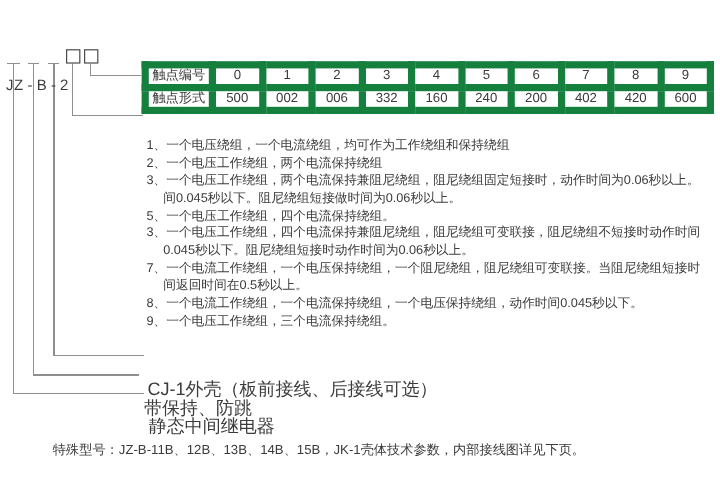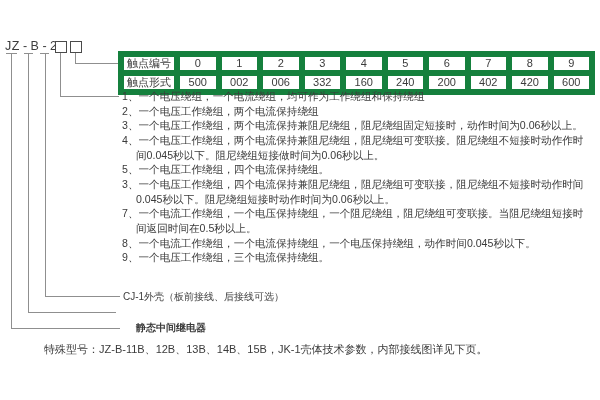--- a/index.html
+++ b/index.html
@@ -1,21 +1,21 @@
 <!DOCTYPE html>
 <html><head>
 <meta charset="utf-8">
 <style>
   html,body{margin:0;padding:0;background:#fff;}
   .canvas{
     position:relative;width:600px;height:400px;background:#ffffff;
     font-family:"Liberation Sans","DejaVu Sans",sans-serif;
     color:#3b3b3b;overflow:hidden;
   }
-  .abs{position:absolute;white-space:nowrap;}
+  .abs{position:absolute;white-space:nowrap;margin-top:25px;}
   
   .model-label{left:5px;top:39px;font-size:12.5px;letter-spacing:.5px;color:#3d3d3d;}
   .model-label span{display:inline-block;}
   .model-dash{margin:0 3px;color:#3d3d3d;}
   .digit-box{position:absolute;top:41px;width:10px;height:10px;border:1.4px solid #4a4a4a;background:#fff;}
   .digit-box.b1{left:55px;}
   .digit-box.b2{left:70px;}
   
   .connectors{position:absolute;left:0;top:0;pointer-events:none;}
   .connectors path, .connectors polyline{stroke:#8f8f8f;stroke-width:1;fill:none;shape-rendering:crispEdges;}
@@ -25,24 +25,24 @@
     border:6px solid #15803d;font-size:11px;color:#3b3b3b;text-align:center;
     padding:0;height:13px;line-height:13px;overflow:hidden;
   }
   .contact-table td.hdr{width:50px;}
   .contact-table td.val{width:35.5px;}
   
   .classification{left:122px;top:89px;font-size:10.6px;line-height:14.65px;color:#3b3b3b;}
   .classification div{white-space:nowrap;}
   .classification .cont{padding-left:14px;}
   
-  .lbl{font-size:10px;color:#3b3b3b;}
+  .lbl{font-size:15px;color:#3b3b3b;}
   .lbl-case{left:123px;top:290px;}
   .lbl-hold{left:120px;top:306px;}
-  .lbl-relay{left:136px;top:321px;font-weight:bold;}
+  .lbl-relay{left:124px;top:321px;}
   .footer-special{left:44px;top:342px;font-size:11px;color:#3b3b3b;}
 </style>
 </head>
 <body>
 
 <div class="canvas">
 
   <svg class="connectors" width="600" height="400">
 
     <path d="M5.5 53 H17"></path>
@@ -90,29 +90,29 @@
       <td class="val">420</td>
       <td class="val">600</td>
     </tr>
   </tbody>
     </table>
 
   <div class="abs classification">
     <div>1、一个电压绕组，一个电流绕组，均可作为工作绕组和保持绕组</div>
     <div>2、一个电压工作绕组，两个电流保持绕组</div>
     <div>3、一个电压工作绕组，两个电流保持兼阻尼绕组，阻尼绕组固定短接时，动作时间为0.06秒以上。</div>
-    <div>4、一个电压工作绕组，两个电流保持兼阻尼绕组，阻尼绕组可变联接。阻尼绕组不短接时动作作时</div>
     <div class="cont">间0.045秒以下。阻尼绕组短接做时间为0.06秒以上。</div>
     <div>5、一个电压工作绕组，四个电流保持绕组。</div>
     <div>3、一个电压工作绕组，四个电流保持兼阻尼绕组，阻尼绕组可变联接，阻尼绕组不短接时动作时间</div>
     <div class="cont">0.045秒以下。阻尼绕组短接时动作时间为0.06秒以上。</div>
     <div>7、一个电流工作绕组，一个电压保持绕组，一个阻尼绕组，阻尼绕组可变联接。当阻尼绕组短接时</div>
     <div class="cont">间返回时间在0.5秒以上。</div>
     <div>8、一个电流工作绕组，一个电流保持绕组，一个电压保持绕组，动作时间0.045秒以下。</div>
     <div>9、一个电压工作绕组，三个电流保持绕组。</div>
   </div>
 
   <div class="abs lbl lbl-case">CJ-1外壳（板前接线、后接线可选）</div>
+  <div class="abs lbl lbl-hold">带保持、防跳</div>
   <div class="abs lbl lbl-relay">静态中间继电器</div>
 
   <div class="abs footer-special">特殊型号：JZ-B-11B、12B、13B、14B、15B，JK-1壳体技术参数，内部接线图详见下页。</div>
 
 </div>
 
 </body></html>

